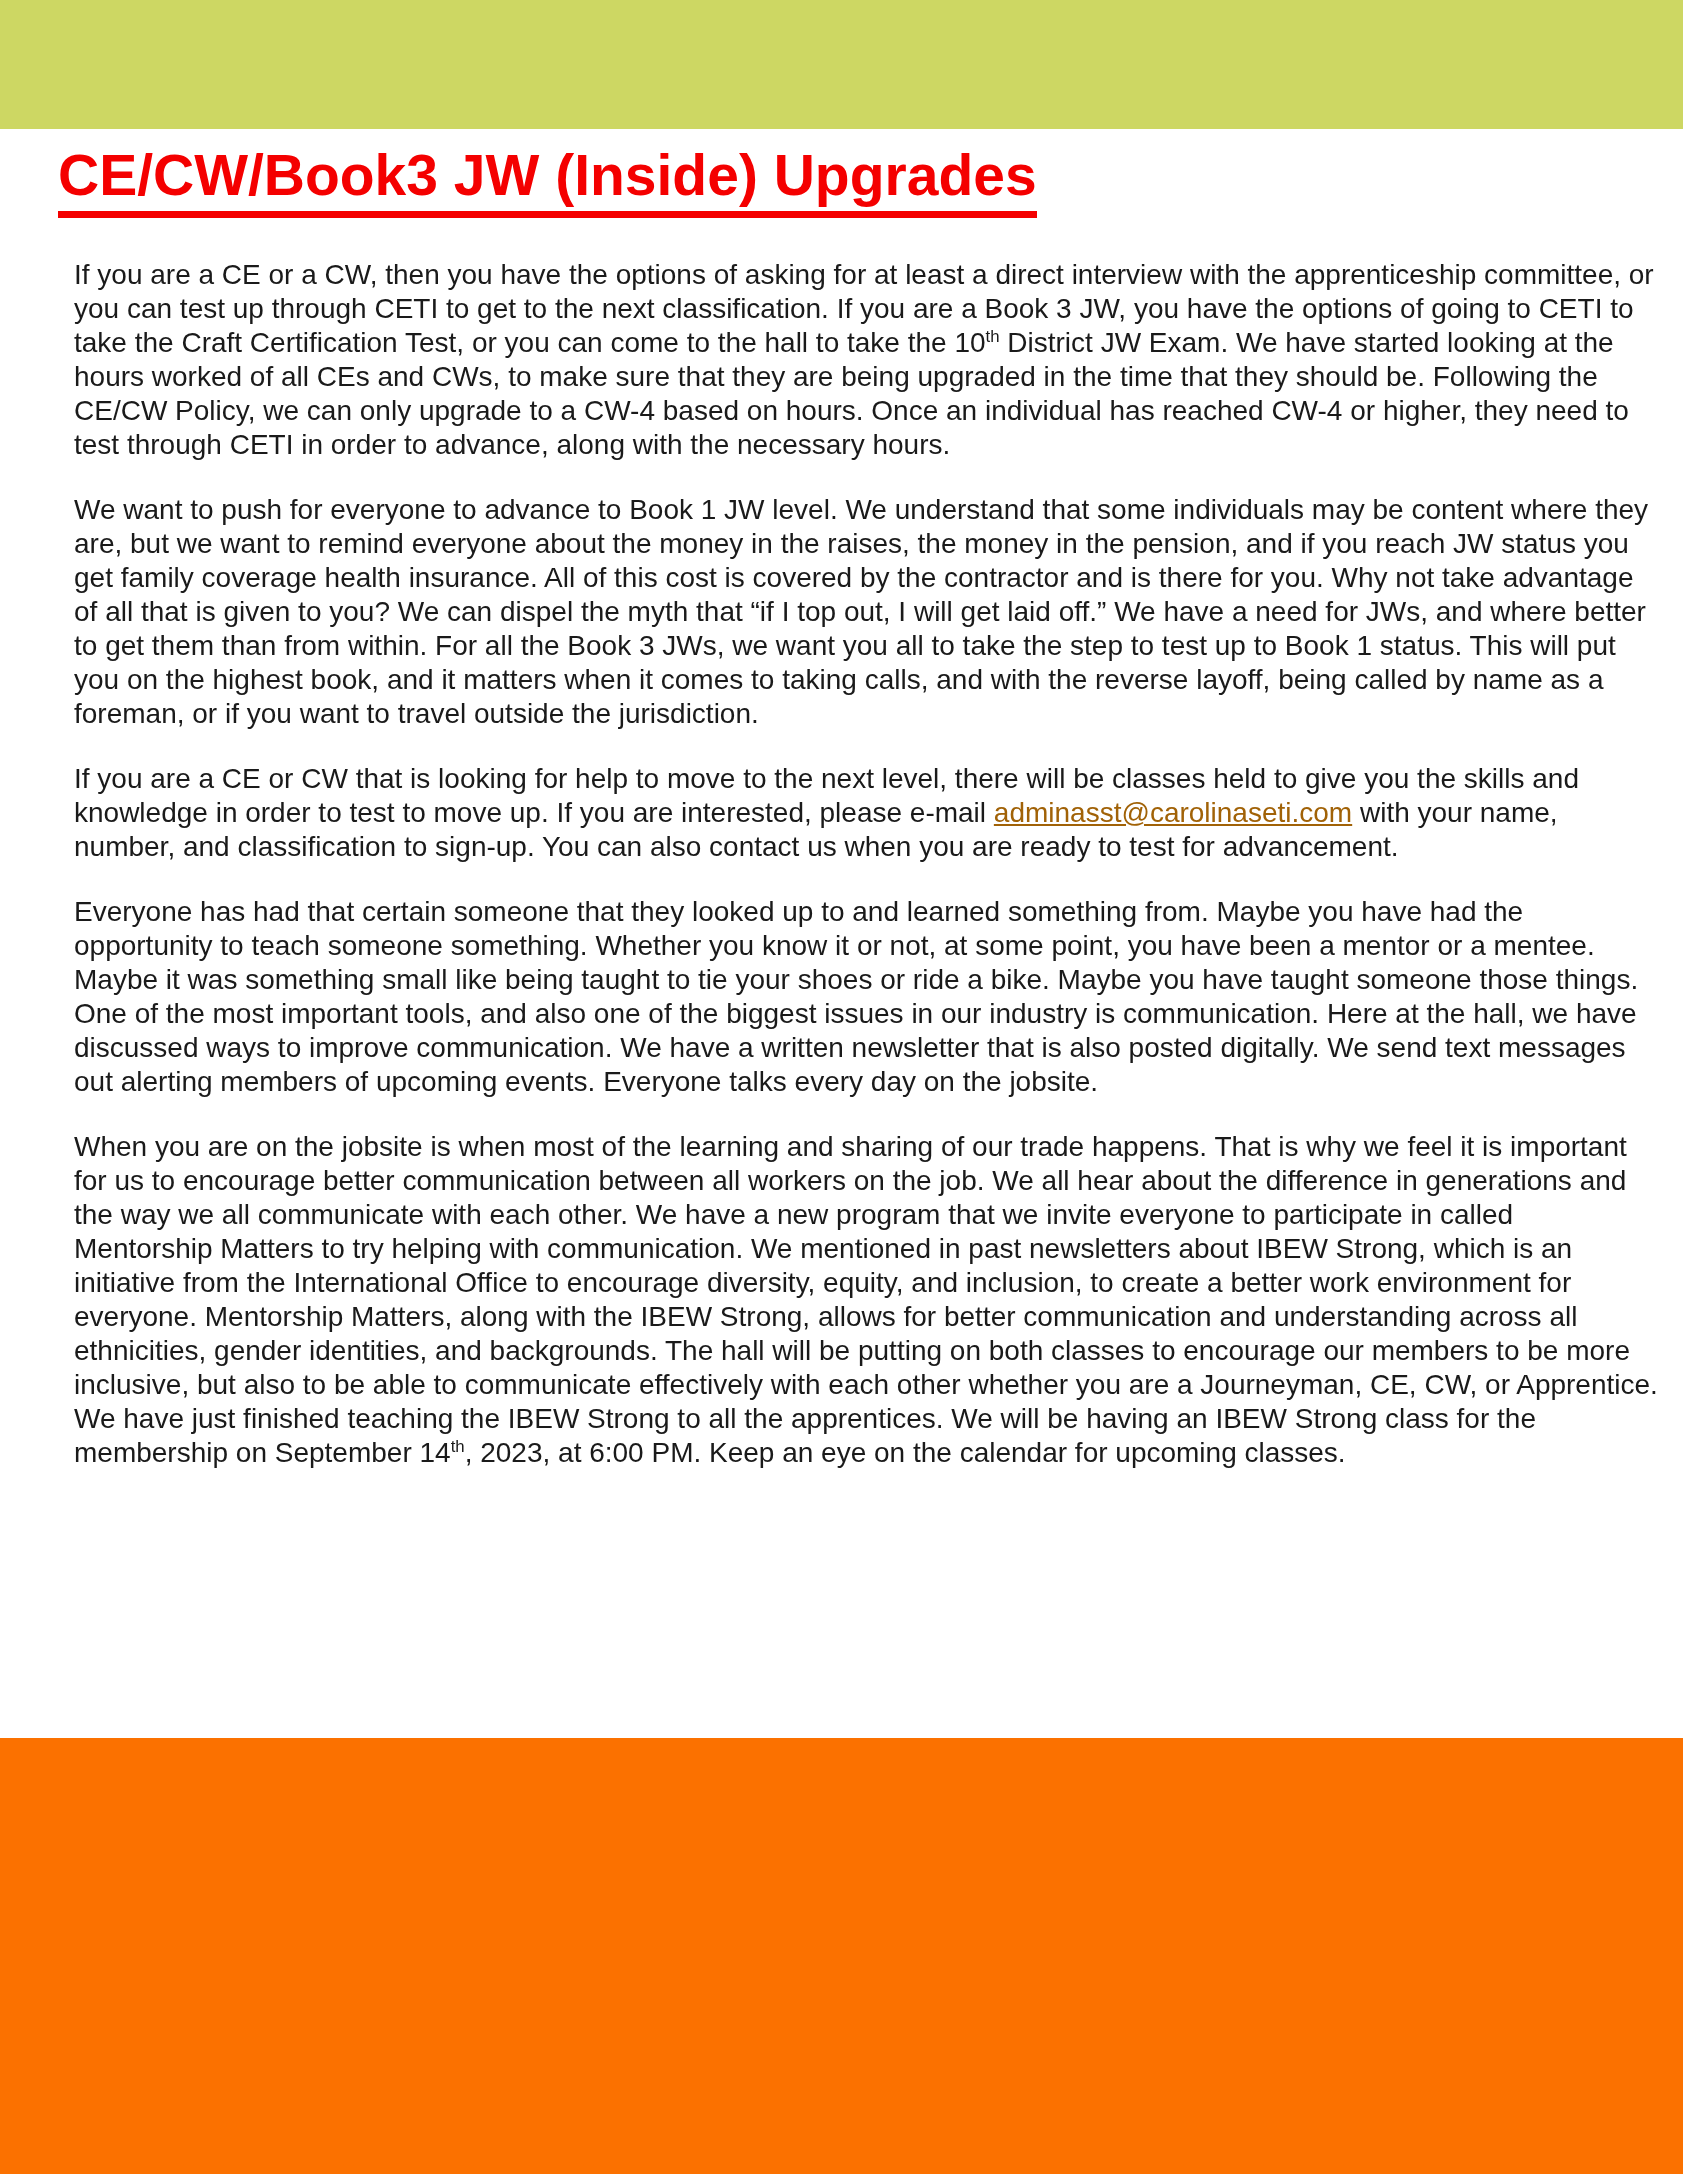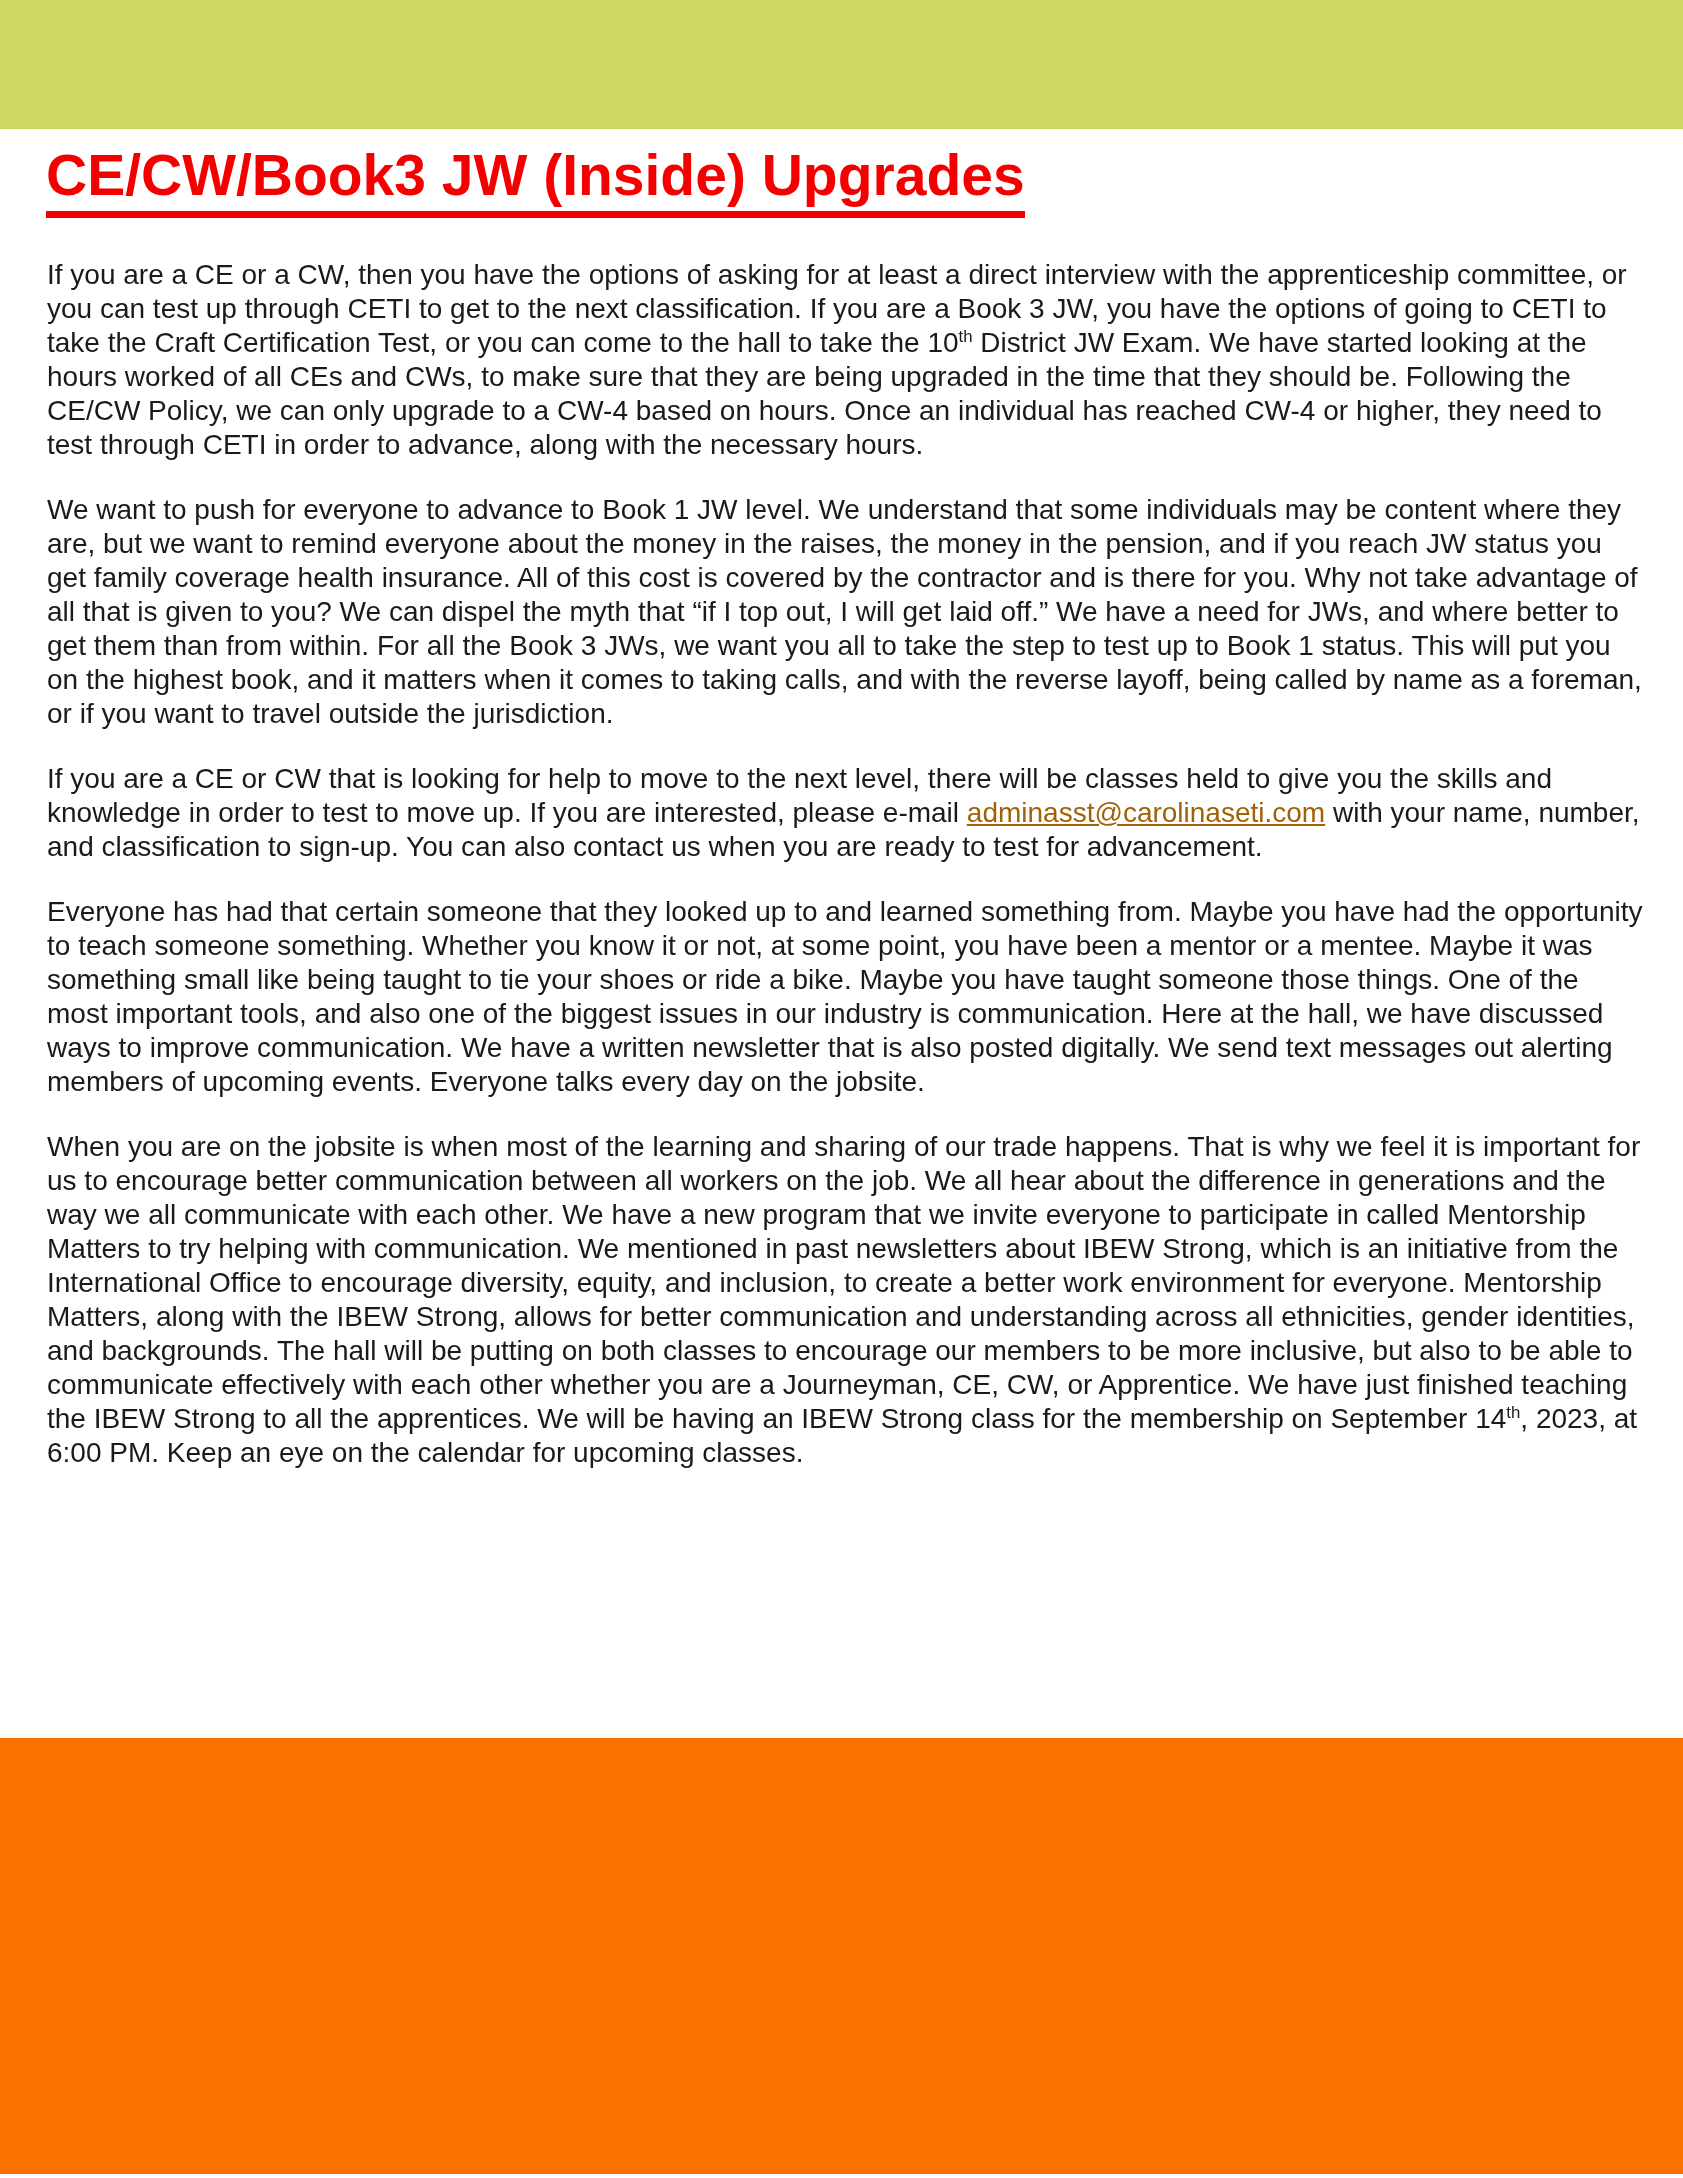--- a/index.html
+++ b/index.html
@@ -27,41 +27,41 @@
     position: absolute;
     top: 1738px;
     left: 0;
     width: 1683px;
     height: 436px;
     background: #fb7100;
   }
   .content {
     position: absolute;
     top: 129px;
-    left: 46px;
+    left: 58px;
     width: 1600px;
     color: #1a1a1a;
     font-size: 28px;
     line-height: 34px;
     text-align: left;
   }
   .heading {
     color: #f40000;
     font-size: 57px;
     line-height: 61px;
     font-weight: bold;
     margin: 16px 0 40px 0;
   }
   .heading .hl {
     display: inline-block;
     border-bottom: 7px solid #f40000;
     padding-bottom: 5px;
   }
   .content p {
-    margin: 0 0 31px 1px;
+    margin: 0 0 31px 16px;
   }
   .email-link {
     color: #a16207;
     text-decoration: underline;
     cursor: pointer;
   }
   sup {
     font-size: 60%;
     line-height: 0;
     vertical-align: super;

